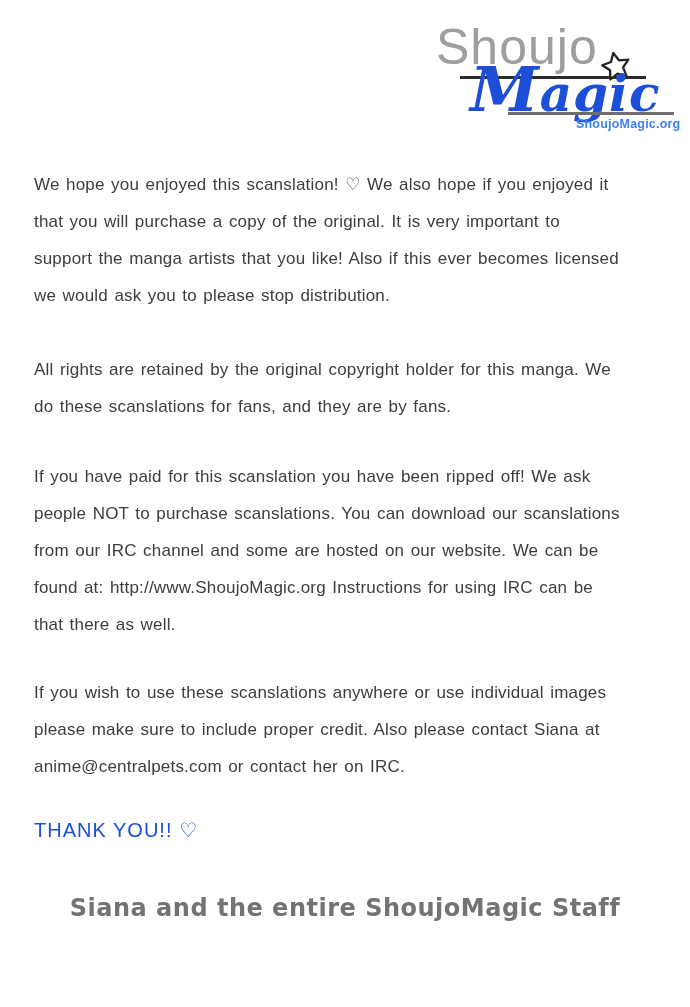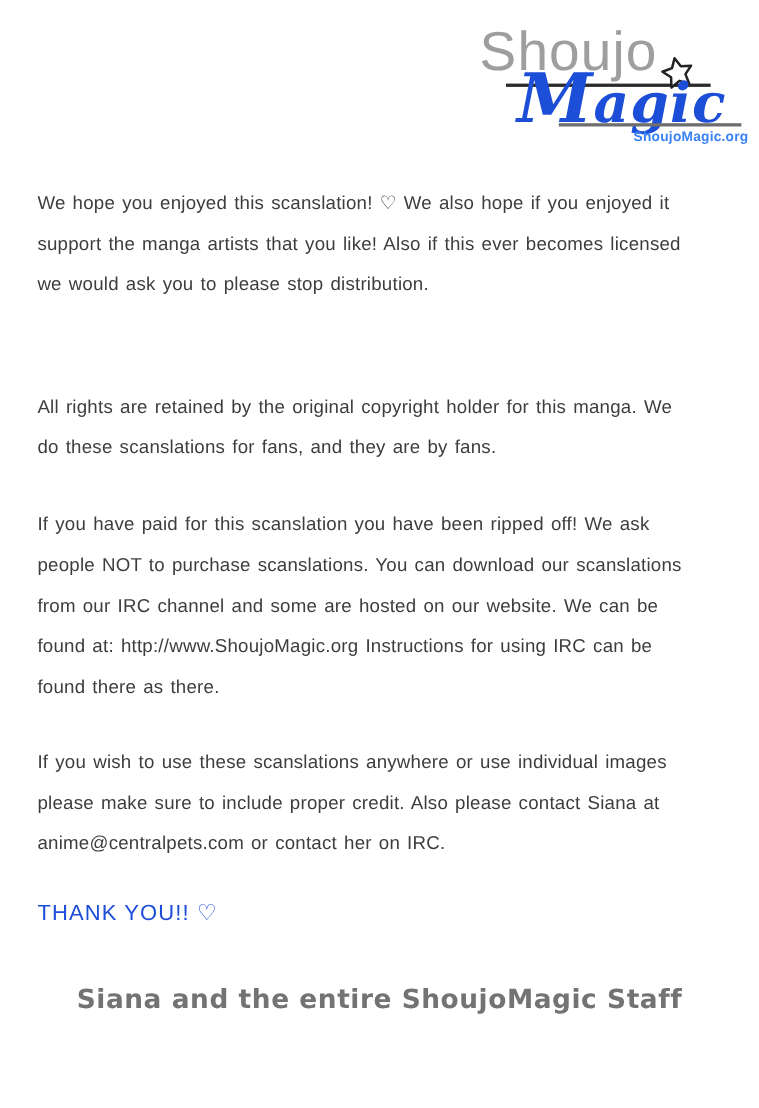--- a/index.html
+++ b/index.html
@@ -143,35 +143,36 @@
         <polygon points="12,2 15.09,8.26 22,9.27 17,14.14 18.18,21.02 12,17.77 5.82,21.02 7,14.14 2,9.27 8.91,8.26" fill="#ffffff" stroke="#222222" stroke-width="1.7" stroke-linejoin="round"></polygon>
       </svg>
     </span>
     <div class="logo-magic">Magic</div>
     <div class="logo-line-bottom"></div>
     <div class="logo-site">ShoujoMagic.org</div>
   </header>
 
   <section class="para p1">
     <div class="line">We hope you enjoyed this scanslation! ♡ We also hope if you enjoyed it</div>
+    <div class="line">that you will purchase a copy of the original. It is very important to</div>
     <div class="line">support the manga artists that you like! Also if this ever becomes licensed</div>
     <div class="line">we would ask you to please stop distribution.</div>
   </section>
 
   <section class="para p2">
     <div class="line">All rights are retained by the original copyright holder for this manga. We</div>
     <div class="line">do these scanslations for fans, and they are by fans.</div>
   </section>
 
   <section class="para p3">
     <div class="line">If you have paid for this scanslation you have been ripped off! We ask</div>
     <div class="line">people NOT to purchase scanslations. You can download our scanslations</div>
     <div class="line">from our IRC channel and some are hosted on our website. We can be</div>
     <div class="line">found at: http://www.ShoujoMagic.org Instructions for using IRC can be</div>
-    <div class="line">found there as there.</div>
+    <div class="line">that there as well.</div>
   </section>
 
   <section class="para p4">
     <div class="line">If you wish to use these scanslations anywhere or use individual images</div>
     <div class="line">please make sure to include proper credit. Also please contact Siana at</div>
     <div class="line">anime@centralpets.com or contact her on IRC.</div>
   </section>
 
   <div class="thanks">THANK YOU!! ♡</div>
 

